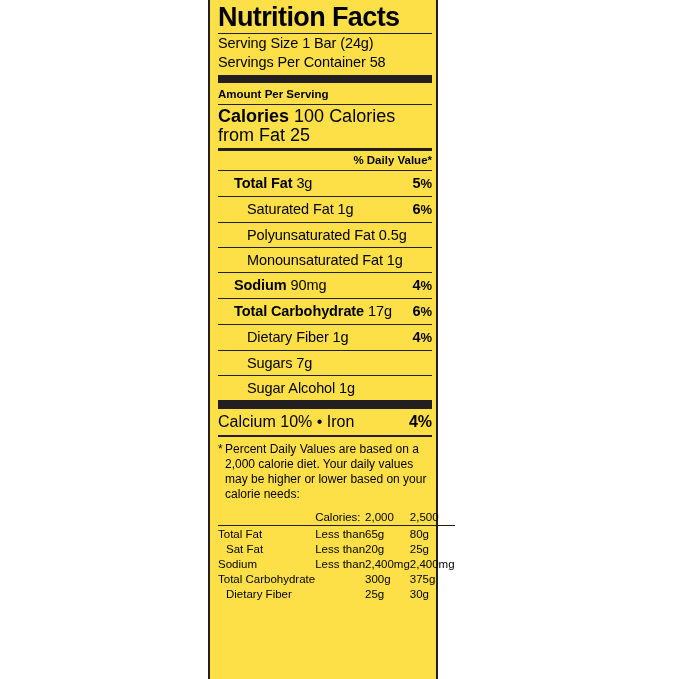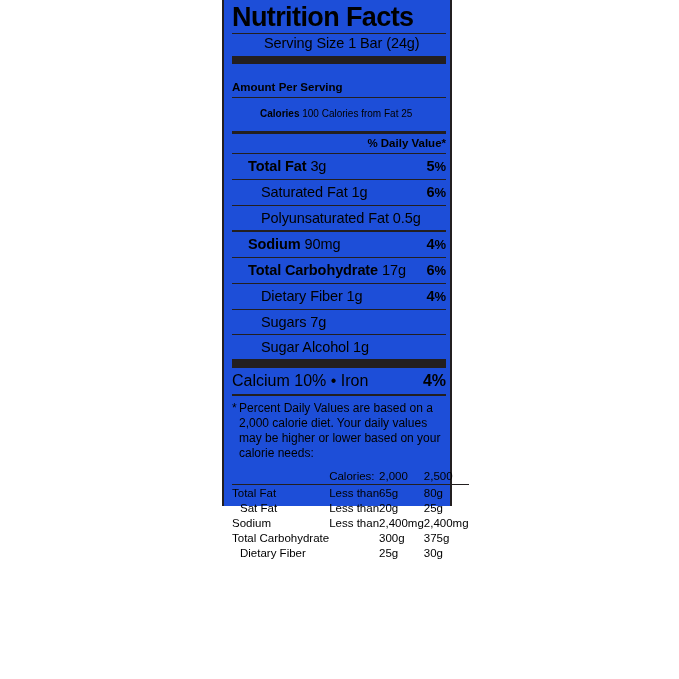--- a/index.html
+++ b/index.html
@@ -10,28 +10,28 @@
   body {
     width: 679px;
     height: 679px;
     font-family: "Liberation Sans", sans-serif;
     color: #000000;
     position: relative;
     overflow: hidden;
   }
   .panel {
     position: absolute;
-    left: 222px;
+    left: 208px;
     top: 0px;
     width: 230px;
-    height: 506px;
+    height: 679px;
     border-left: 2px solid #231f20;
     border-right: 2px solid #231f20;
     box-sizing: border-box;
-    background: #1d4ed8;
+    background: #fde047;
   }
   .inner {
     position: absolute;
     left: 8px;
     top: 0px;
     width: 214px;
     box-sizing: border-box;
   }
   .title {
     font-size: 27px;
@@ -39,39 +39,37 @@
     letter-spacing: -0.6px;
     line-height: 30px;
     margin-top: 2px;
     margin-bottom: 1px;
     font-family: "Liberation Sans", sans-serif;
   }
   .serving-line {
     font-size: 14.5px;
     line-height: 19px;
     letter-spacing: -0.1px;
-    margin-left: 32px;
   }
   .rule-thin { border-top: 1px solid #231f20; }
   .rule-med  { border-top: 3px solid #231f20; }
   .rule-thick{ border-top: 8px solid #231f20; }
 
   .spacer2 { height: 3px; }
 
   .amount {
     font-size: 11.5px;
     font-weight: bold;
     line-height: 15px;
-    padding: 16px 0 2px 0;
+    padding: 4px 0 2px 0;
   }
   .calories-row {
-    font-size: 10px;
-    line-height: 28px;
+    font-size: 18px;
+    line-height: 19px;
     padding: 2px 0 3px 0;
-    margin-left: 28px;
   }
   .calories-row b { font-weight: bold; }
   .dv-row {
     font-size: 11.5px;
     font-weight: bold;
     text-align: right;
     line-height: 15px;
     padding: 2px 0 2px 0;
   }
   .nut-row {
@@ -138,20 +136,21 @@
 </head>
 <body>
 
 <div class="panel">
   <div class="inner">
 
     <div class="title">Nutrition Facts</div>
     <div class="rule-thin"></div>
 
     <div class="serving-line">Serving Size 1 Bar (24g)</div>
+    <div class="serving-line">Servings Per Container 58</div>
 
     <div class="spacer2"></div>
     <div class="rule-thick"></div>
 
     <div class="amount">Amount Per Serving</div>
     <div class="rule-thin"></div>
 
     <div class="calories-row">
       <b>Calories</b>
       <span>100</span>
@@ -171,20 +170,24 @@
         <div class="nut-row indent">
           <span class="nm">Saturated Fat 1g</span>
           <span class="val">6<span class="pct">%</span></span>
         </div>
         <div class="rule-thin"></div>
         <div class="nut-row indent">
           <span class="nm">Polyunsaturated Fat 0.5g</span>
           <span class="val"></span>
         </div>
         <div class="rule-thin"></div>
+        <div class="nut-row indent">
+          <span class="nm">Monounsaturated Fat 1g</span>
+          <span class="val"></span>
+        </div>
         <div class="rule-thin"></div>
         <div class="nut-row">
           <span class="nm"><b>Sodium</b> 90mg</span>
           <span class="val">4<span class="pct">%</span></span>
         </div>
         <div class="rule-thin"></div>
         <div class="nut-row">
           <span class="nm"><b>Total Carbohydrate</b> 17g</span>
           <span class="val">6<span class="pct">%</span></span>
         </div>

